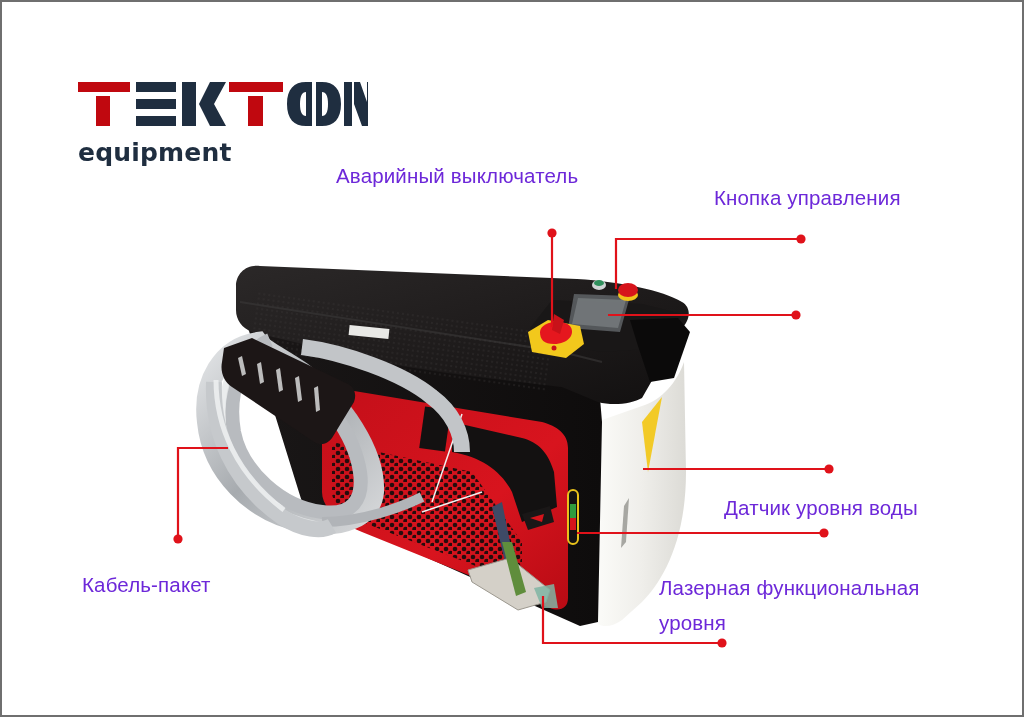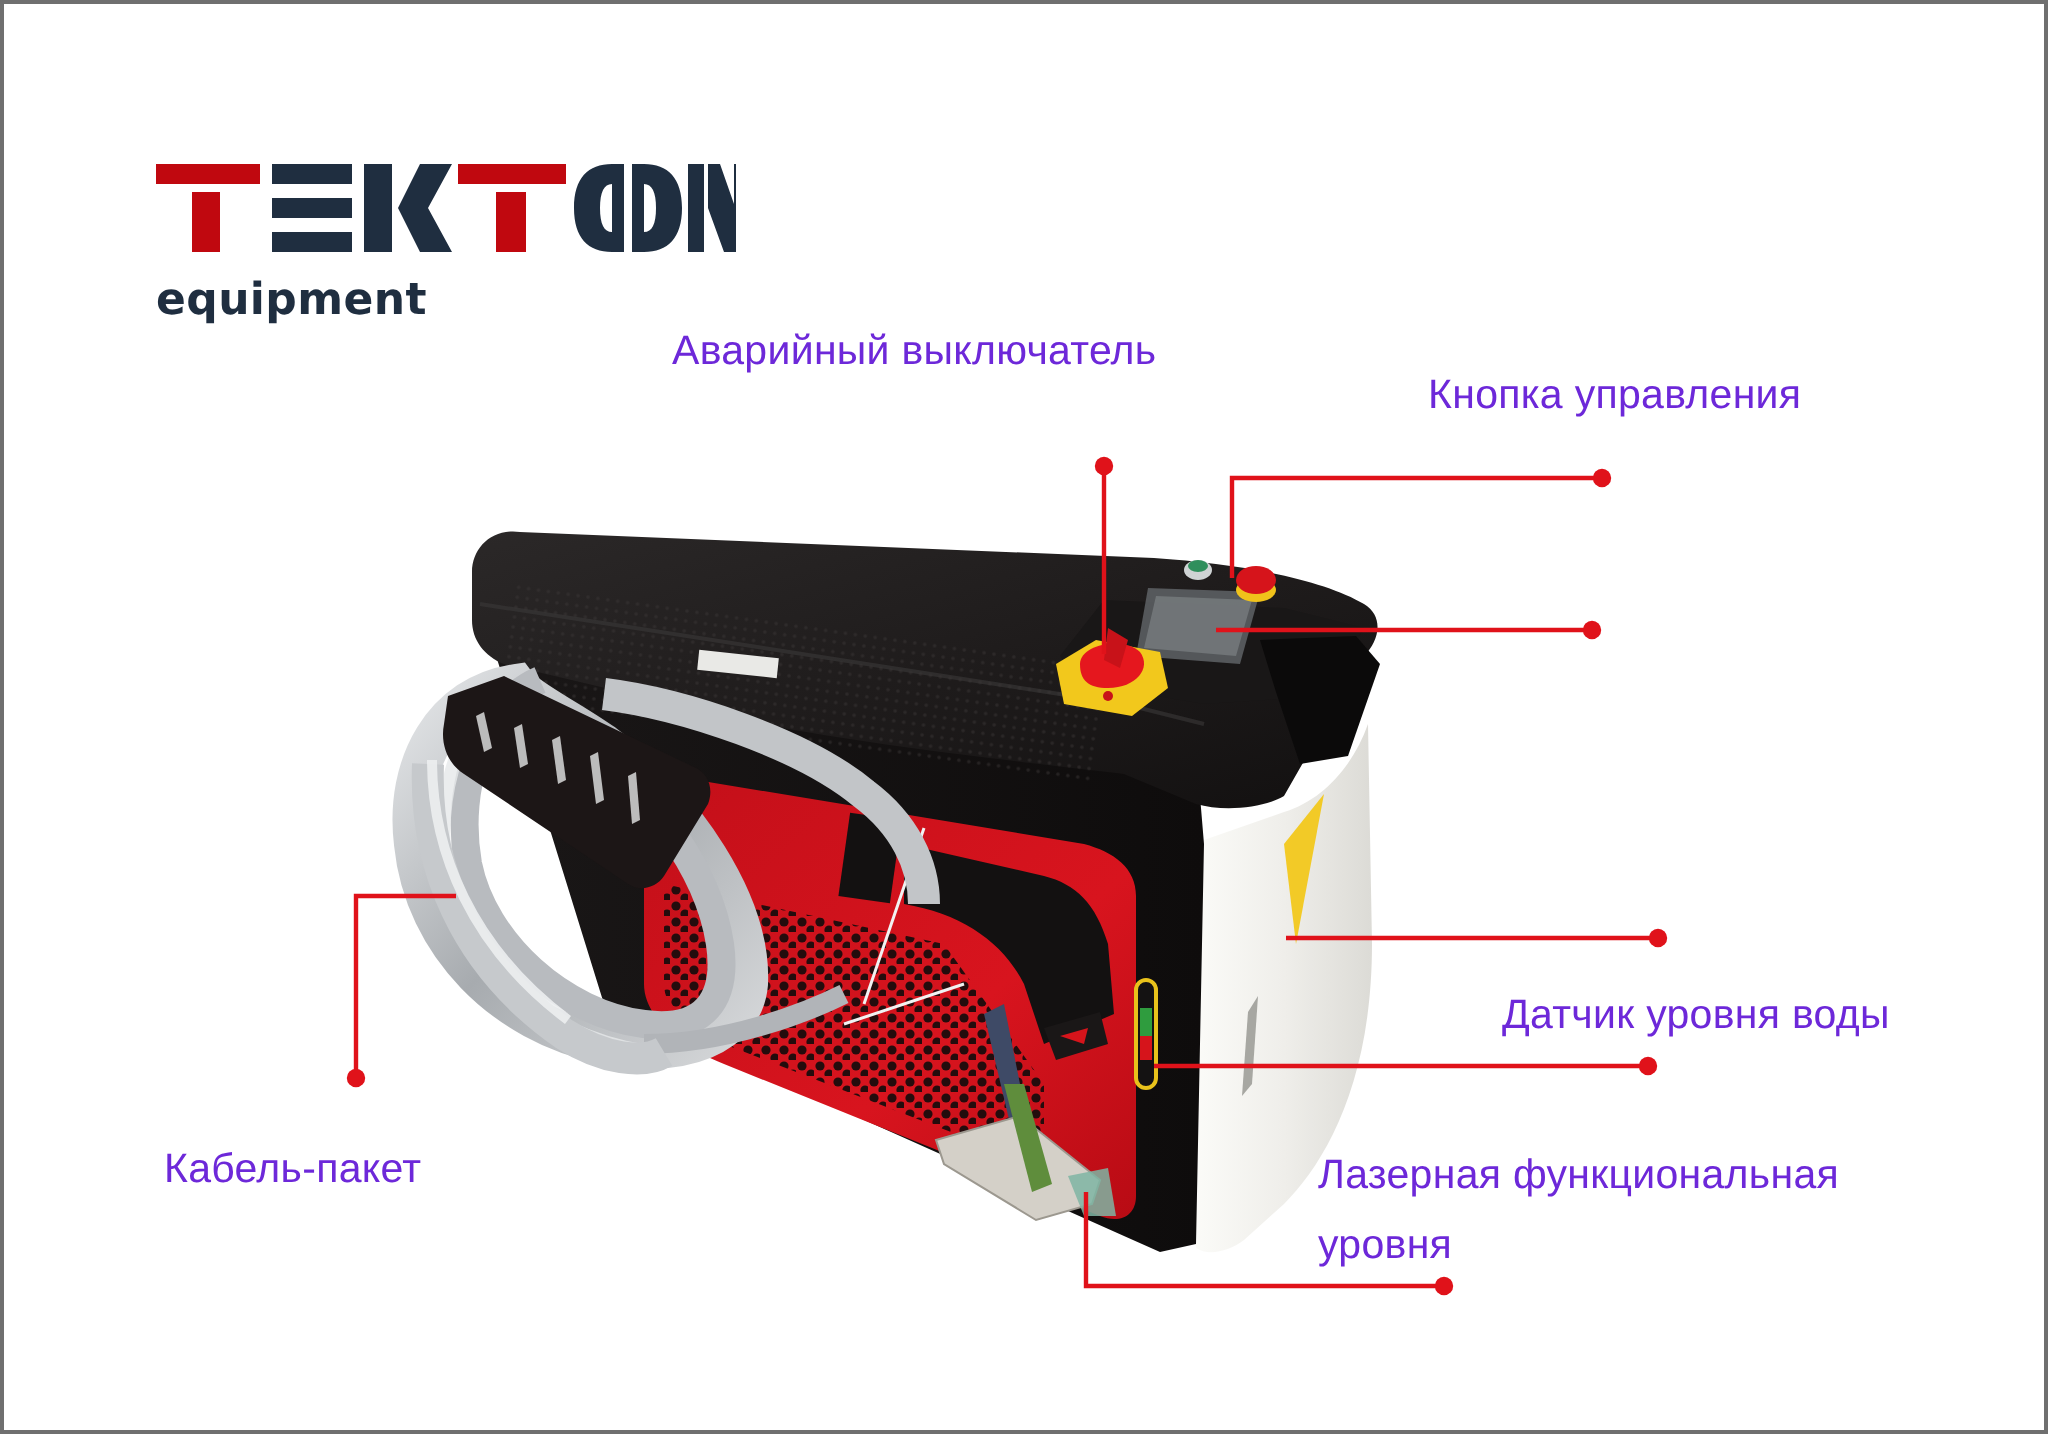--- a/index.html
+++ b/index.html
@@ -19,21 +19,21 @@
       position: absolute; left: 74px; top: 78px;
     }
     .logo-word {
       position: absolute; left: 0; top: 0;
       width: 292px; height: 48px;
     }
     .logo-sub {
       position: absolute; left: 2px; top: 58px;
       font-family: "DejaVu Sans", sans-serif;
       font-weight: bold;
-      font-size: 22px;
+      font-size: 25px;
       letter-spacing: 0.2px;
       color: #1f2e40;
       white-space: nowrap;
     }
     .machine {
       position: absolute; left: 0; top: 0;
       width: 1024px; height: 717px;
     }
     .label {
       position: absolute;
@@ -220,18 +220,18 @@
       <circle cx="794" cy="313" r="4.6"></circle>
       <circle cx="827" cy="467" r="4.6"></circle>
       <circle cx="822" cy="531" r="4.6"></circle>
       <circle cx="720" cy="641" r="4.6"></circle>
       <circle cx="176" cy="537" r="4.6"></circle>
     </g>
   </svg>
 
   <div class="label" style="left:334px; top:160px;">Аварийный выключатель</div>
   <div class="label" style="left:712px; top:162px;margin-top:20px;">Кнопка управления</div>
-  <div class="label" style="left:749px; top:492px;">Датчик уровня воды</div>
+  <div class="label" style="left:722px; top:492px;">Датчик уровня воды</div>
   <div class="label" style="left:657px; top:572px;">Лазерная функциональная</div>
   <div class="label" style="left:657px; top:607px;">уровня</div>
   <div class="label" style="left:80px; top:569px;">Кабель-пакет</div>
 
 </div>
 
 </body></html>

